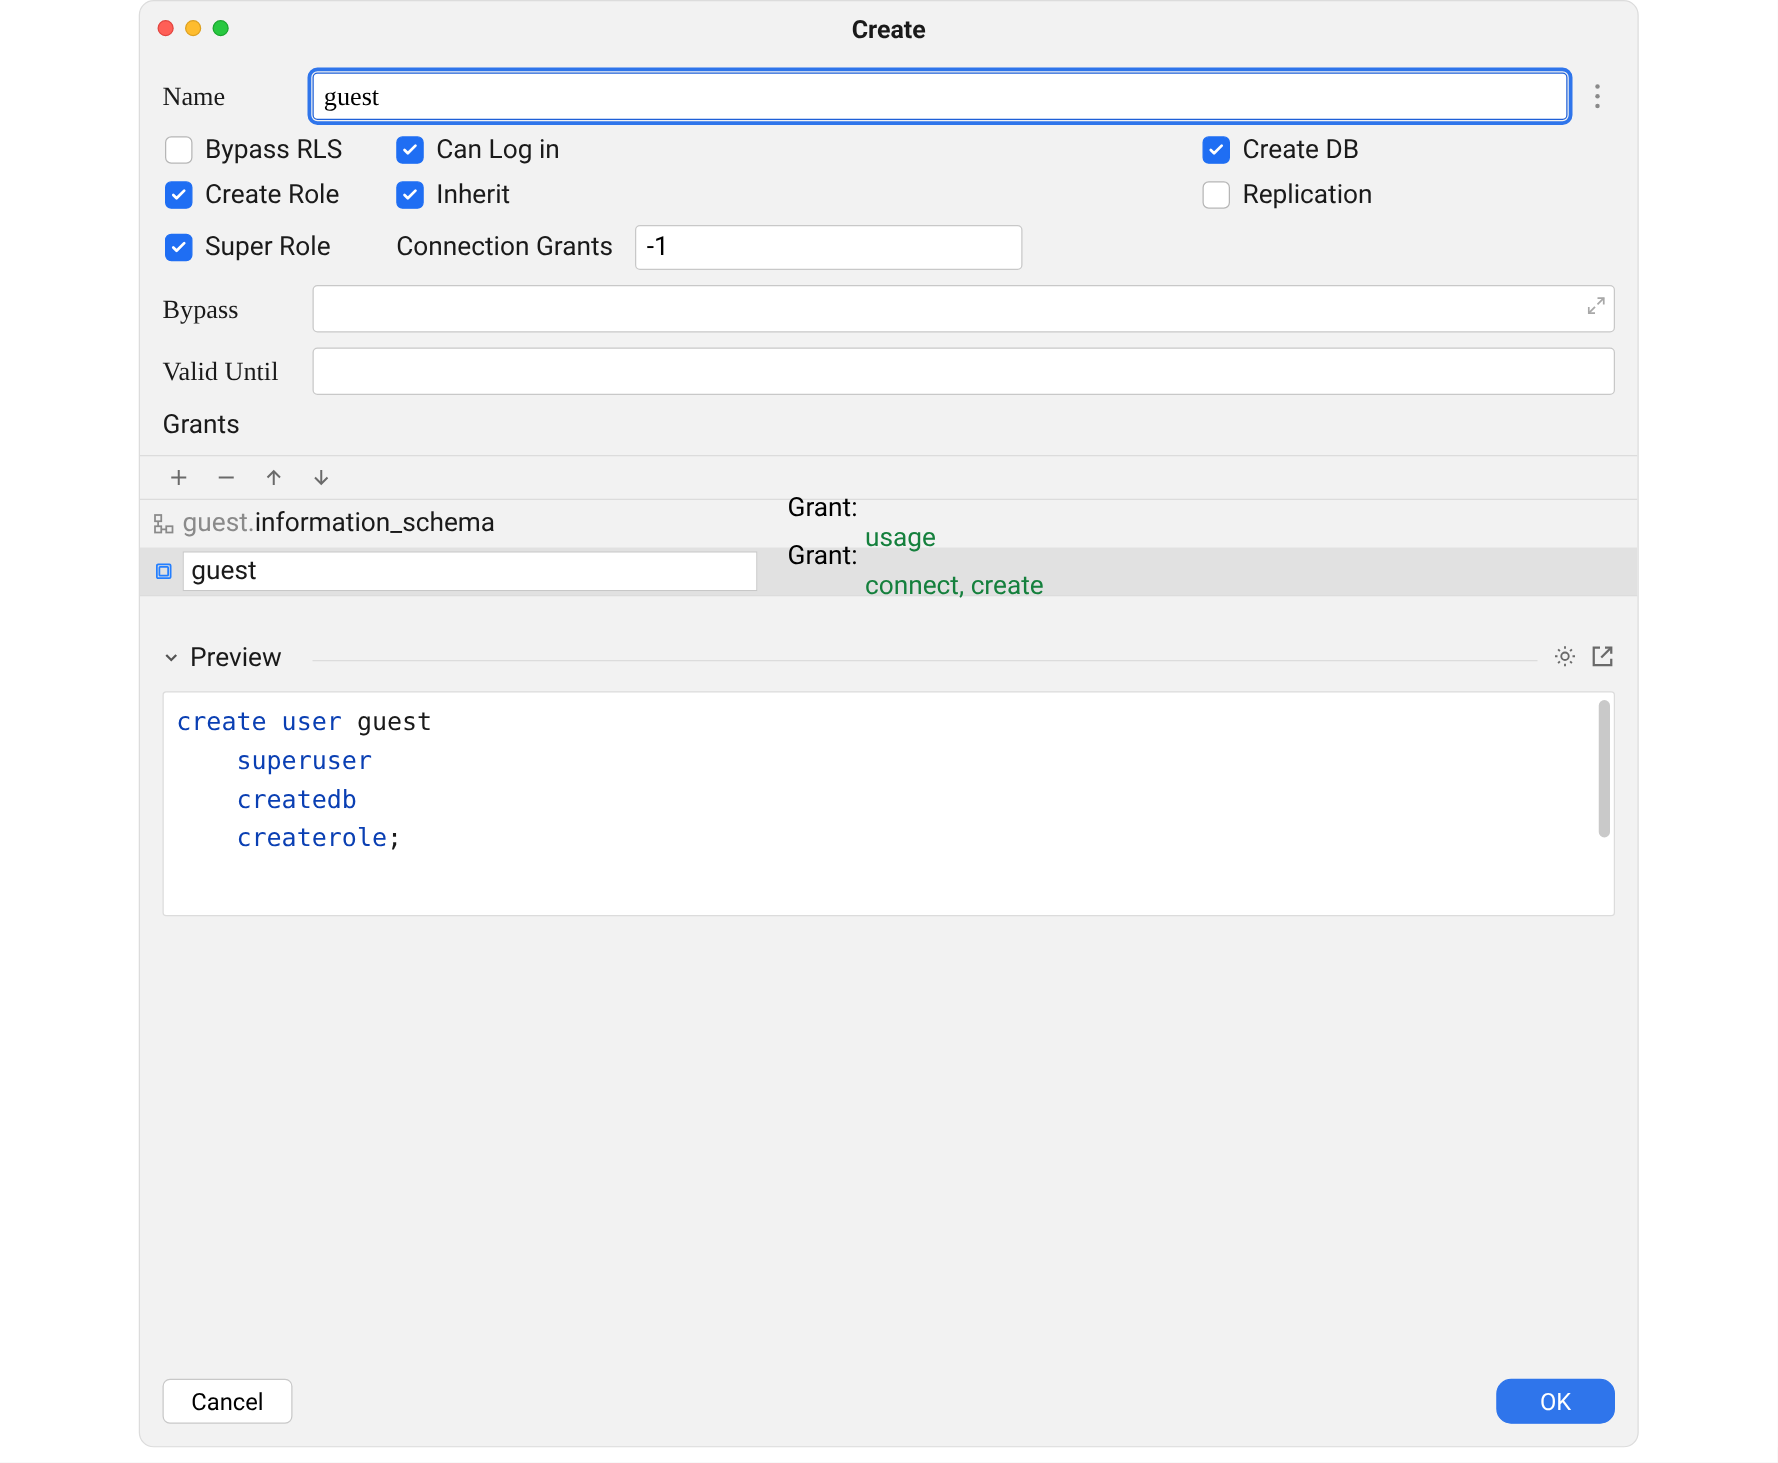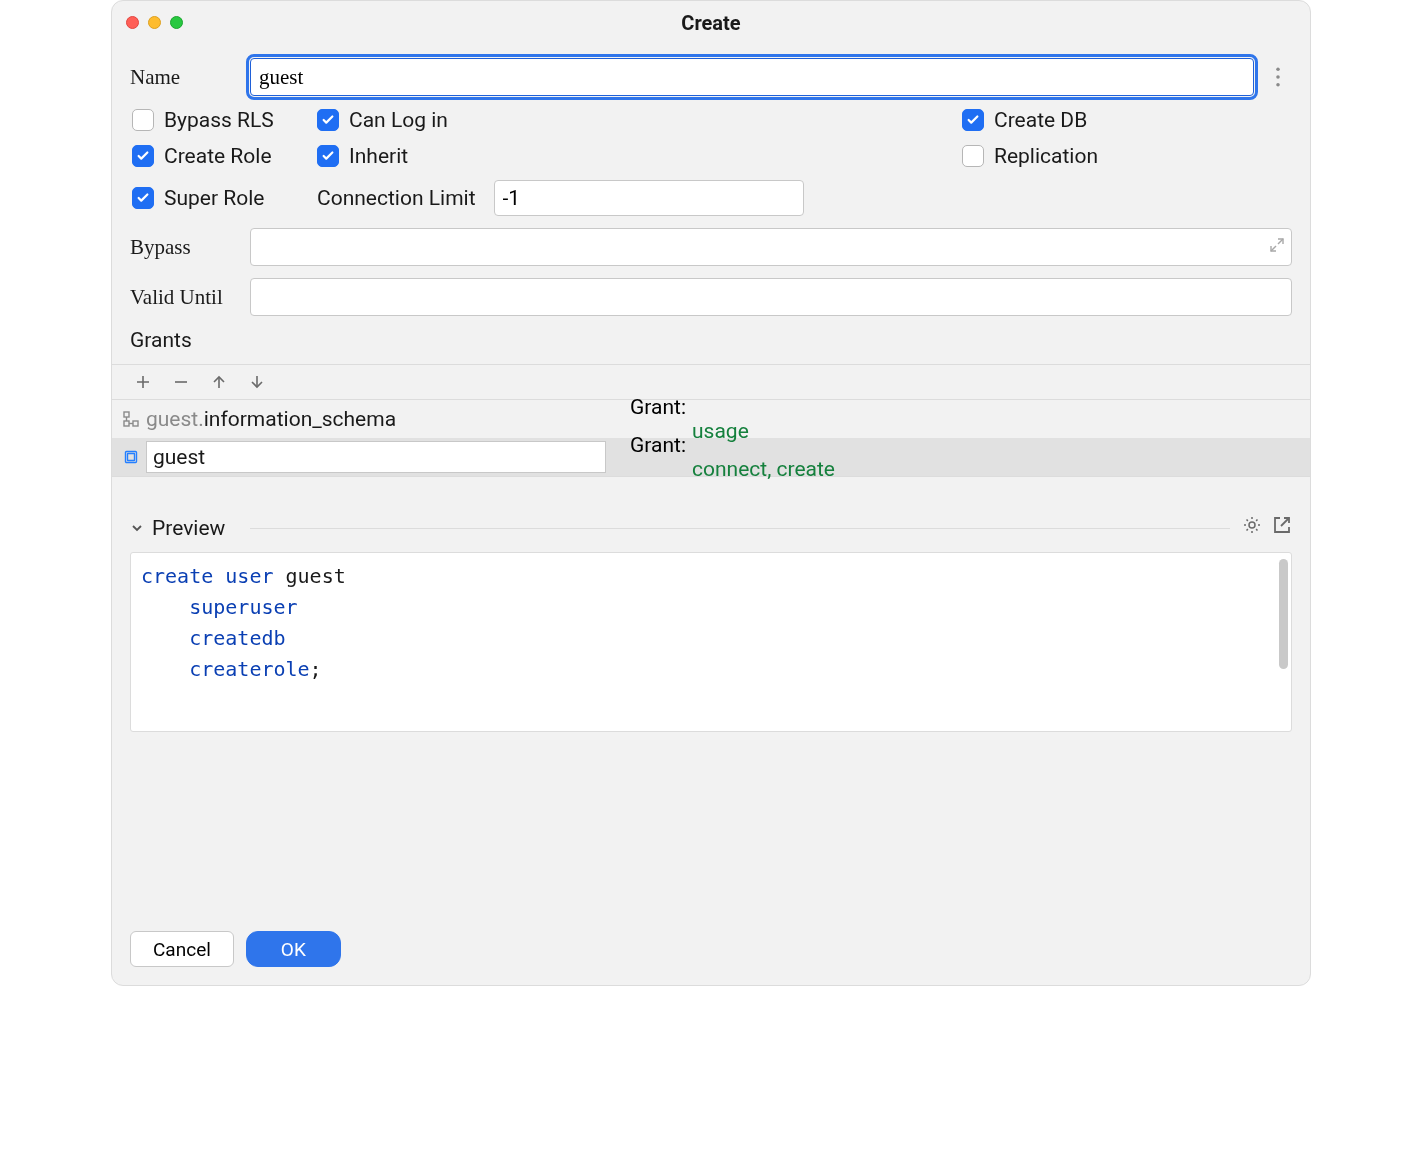--- a/index.html
+++ b/index.html
@@ -5,21 +5,21 @@
     * { box-sizing: border-box; }
     html, body {
       margin: 0; padding: 0;
       font-family: -apple-system, BlinkMacSystemFont, "Segoe UI", Roboto, sans-serif;
       font-size: 21px;
       color: #1a1a1a;
       background: #fff;
     }
     .window {
       width: 1200px;
-      height: 986px;
+      height: 1158px;
       margin: 0 auto;
       background: #f2f2f2;
       border: 1px solid #dcdcdc;
       border-radius: 12px;
       overflow: hidden;
       display: flex;
       flex-direction: column;
     }
     
     .titlebar {
@@ -181,21 +181,21 @@
     .grant-icon { width:18px; display:inline-flex; justify-content:center; color:#247fff; }
     .grant-icon.grey svg { stroke:#8a8a8a; fill:none;}
 
     .separator {
       height: 14px;
       margin: 0 -18px;
     }
 
     
     .preview-header {
-      display:flex; align-items:center; gap:8px;
+      display:flex; gap:8px;
       position:relative;
     }
     .preview-header .line {
       position:absolute; left:120px; right:62px; top:50%; height:1px; background:#dcdcdc;
     }
     .preview-tools {
       margin-left:auto; display:flex; gap:10px; color:#6a6a6a;
     }
     .preview-box {
       background:#fff;
@@ -211,21 +211,21 @@
     }
     .kw { color:#0a3fb3; }
     .preview-scroll {
       position:absolute; right:3px; top:6px; width:9px; height:110px;
       background:#c9c9c9; border-radius:6px;
     }
 
     
     .footer {
       padding: 14px 18px 18px 18px;
-      display:flex; justify-content:flex-start; gap:12px;
+      display:flex; justify-content:space-between; gap:12px;
     }
     .btn {
       height:36px; border-radius:6px;
       font-size:19px; font-family:inherit;
       padding: 0 22px;
       border:1px solid #c8c8c8;
       background:#fff; cursor:pointer;
     }
     .btn.primary {
       background:#2f75eb; color:#fff; border-color:#2f75eb;
@@ -328,21 +328,21 @@
         <label class="chk">
           <span class="cbx checked">
               <svg viewBox="0 0 16 16">
                 <path d="M3 8l3 3 7-7" stroke="white" stroke-width="2.5" fill="none" stroke-linecap="round" stroke-linejoin="round"></path>
               </svg>
             </span>
           <span>Super Role</span>
         </label>
       </div>
       <div class="check-col-b conn-row">
-        <span class="conn-label">Connection Limit</span>
+        <span class="conn-label">Connection Grants</span>
         <input class="conn-input" value="-1" style="">
       </div>
       <div class="check-col-c"></div>
     </div>
 
     <div class="form-row">
       <div class="form-label">Bypass</div>
       <div class="input-wrap">
         <input class="text-input" value="" style="">
         <span class="expand-icon">

